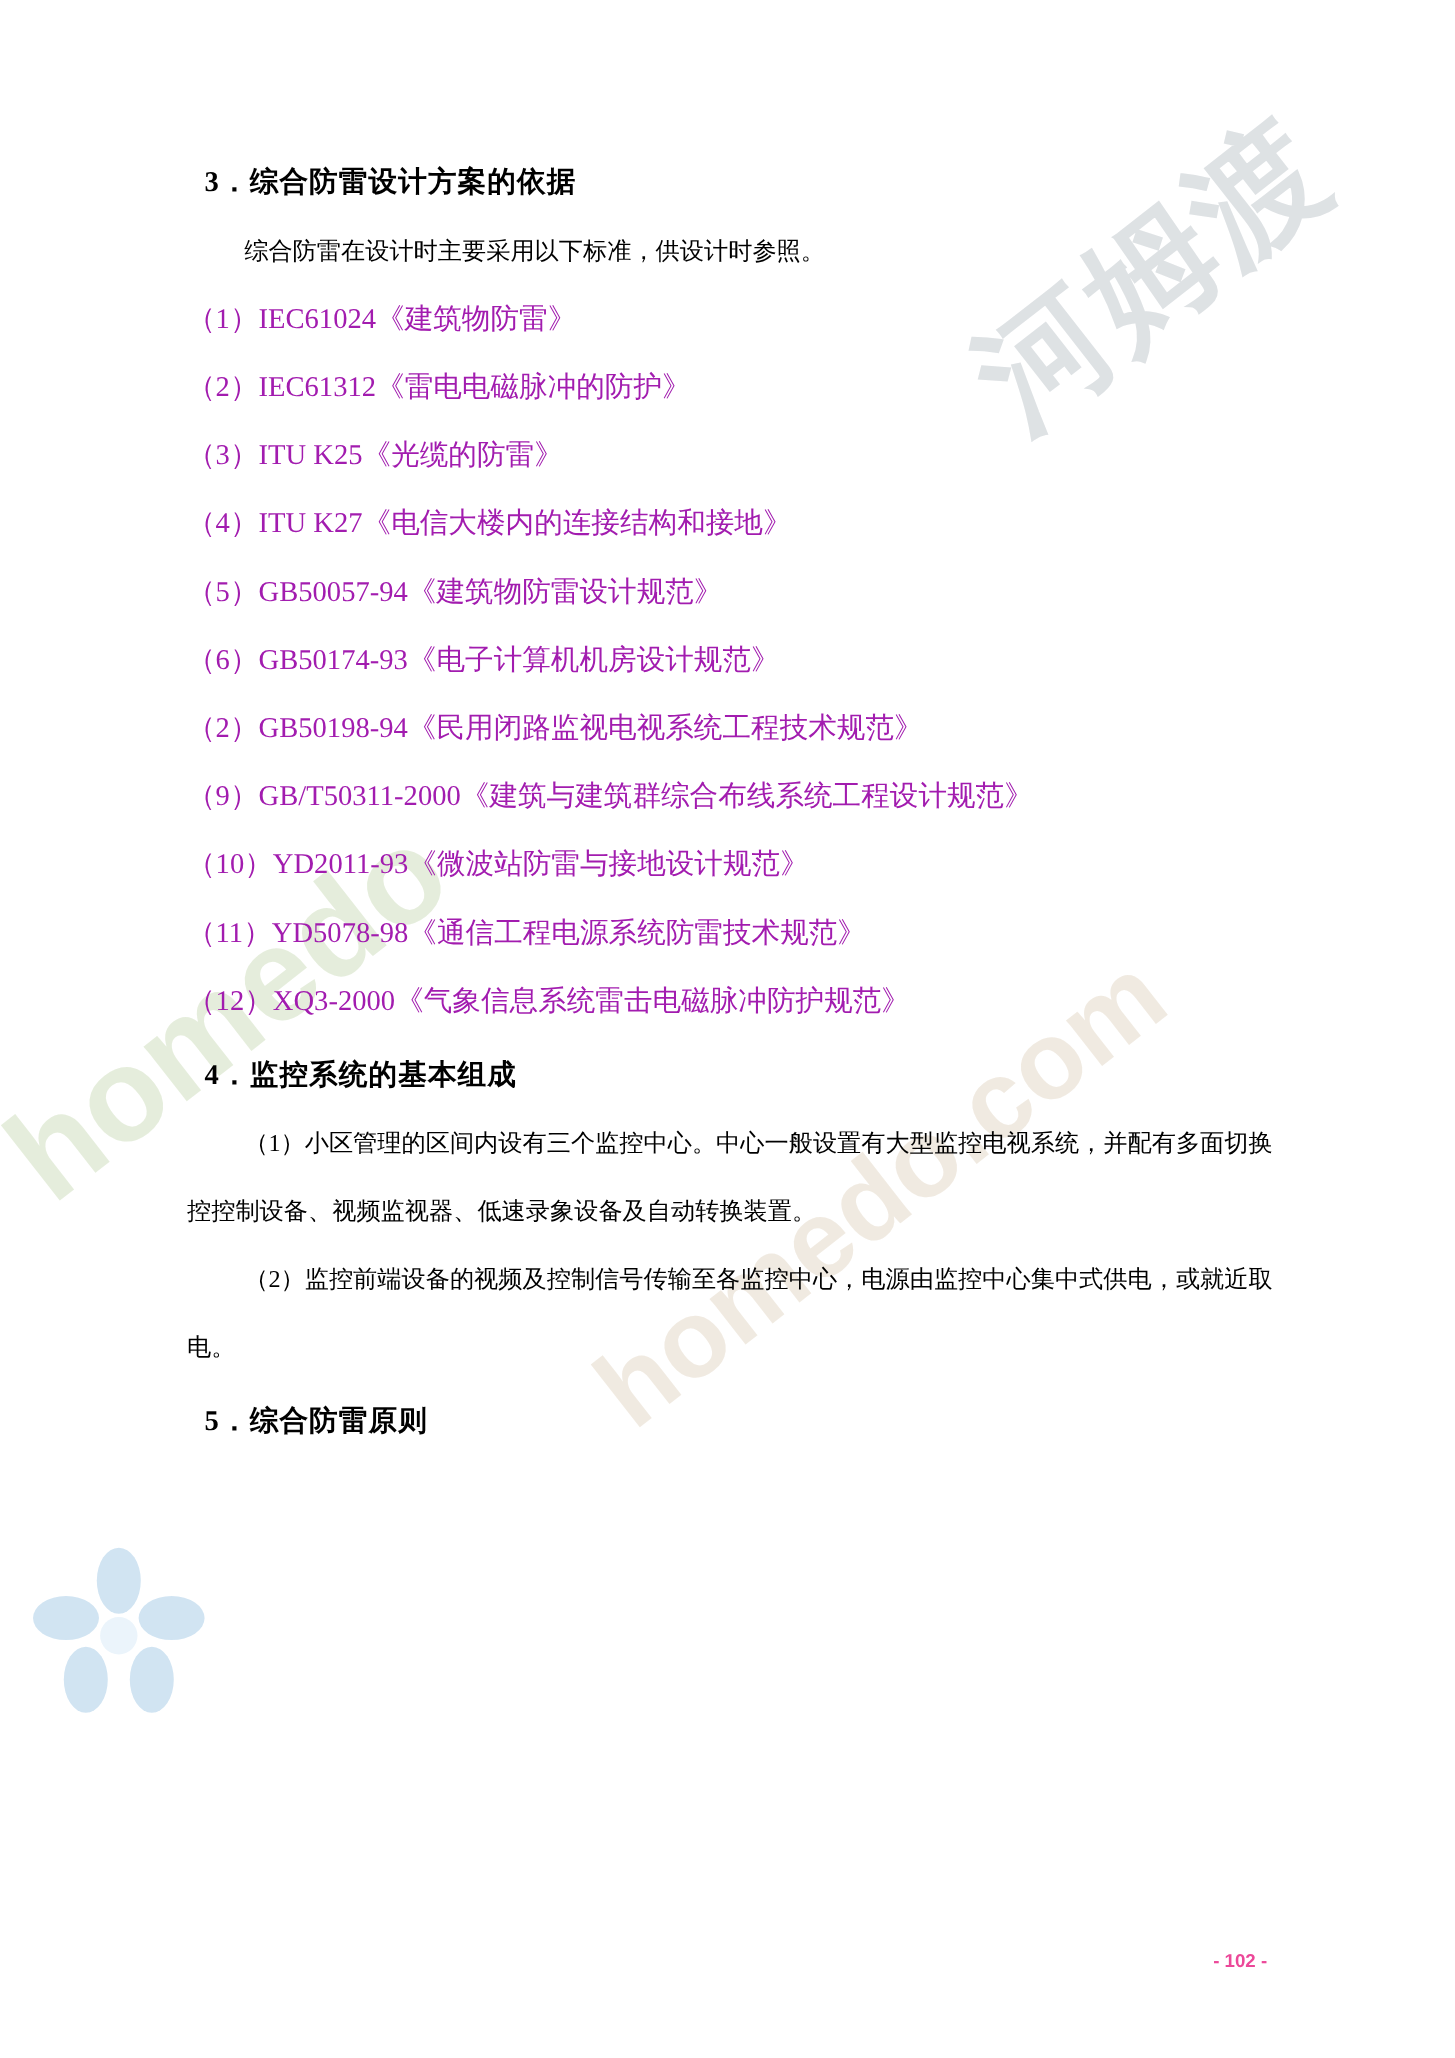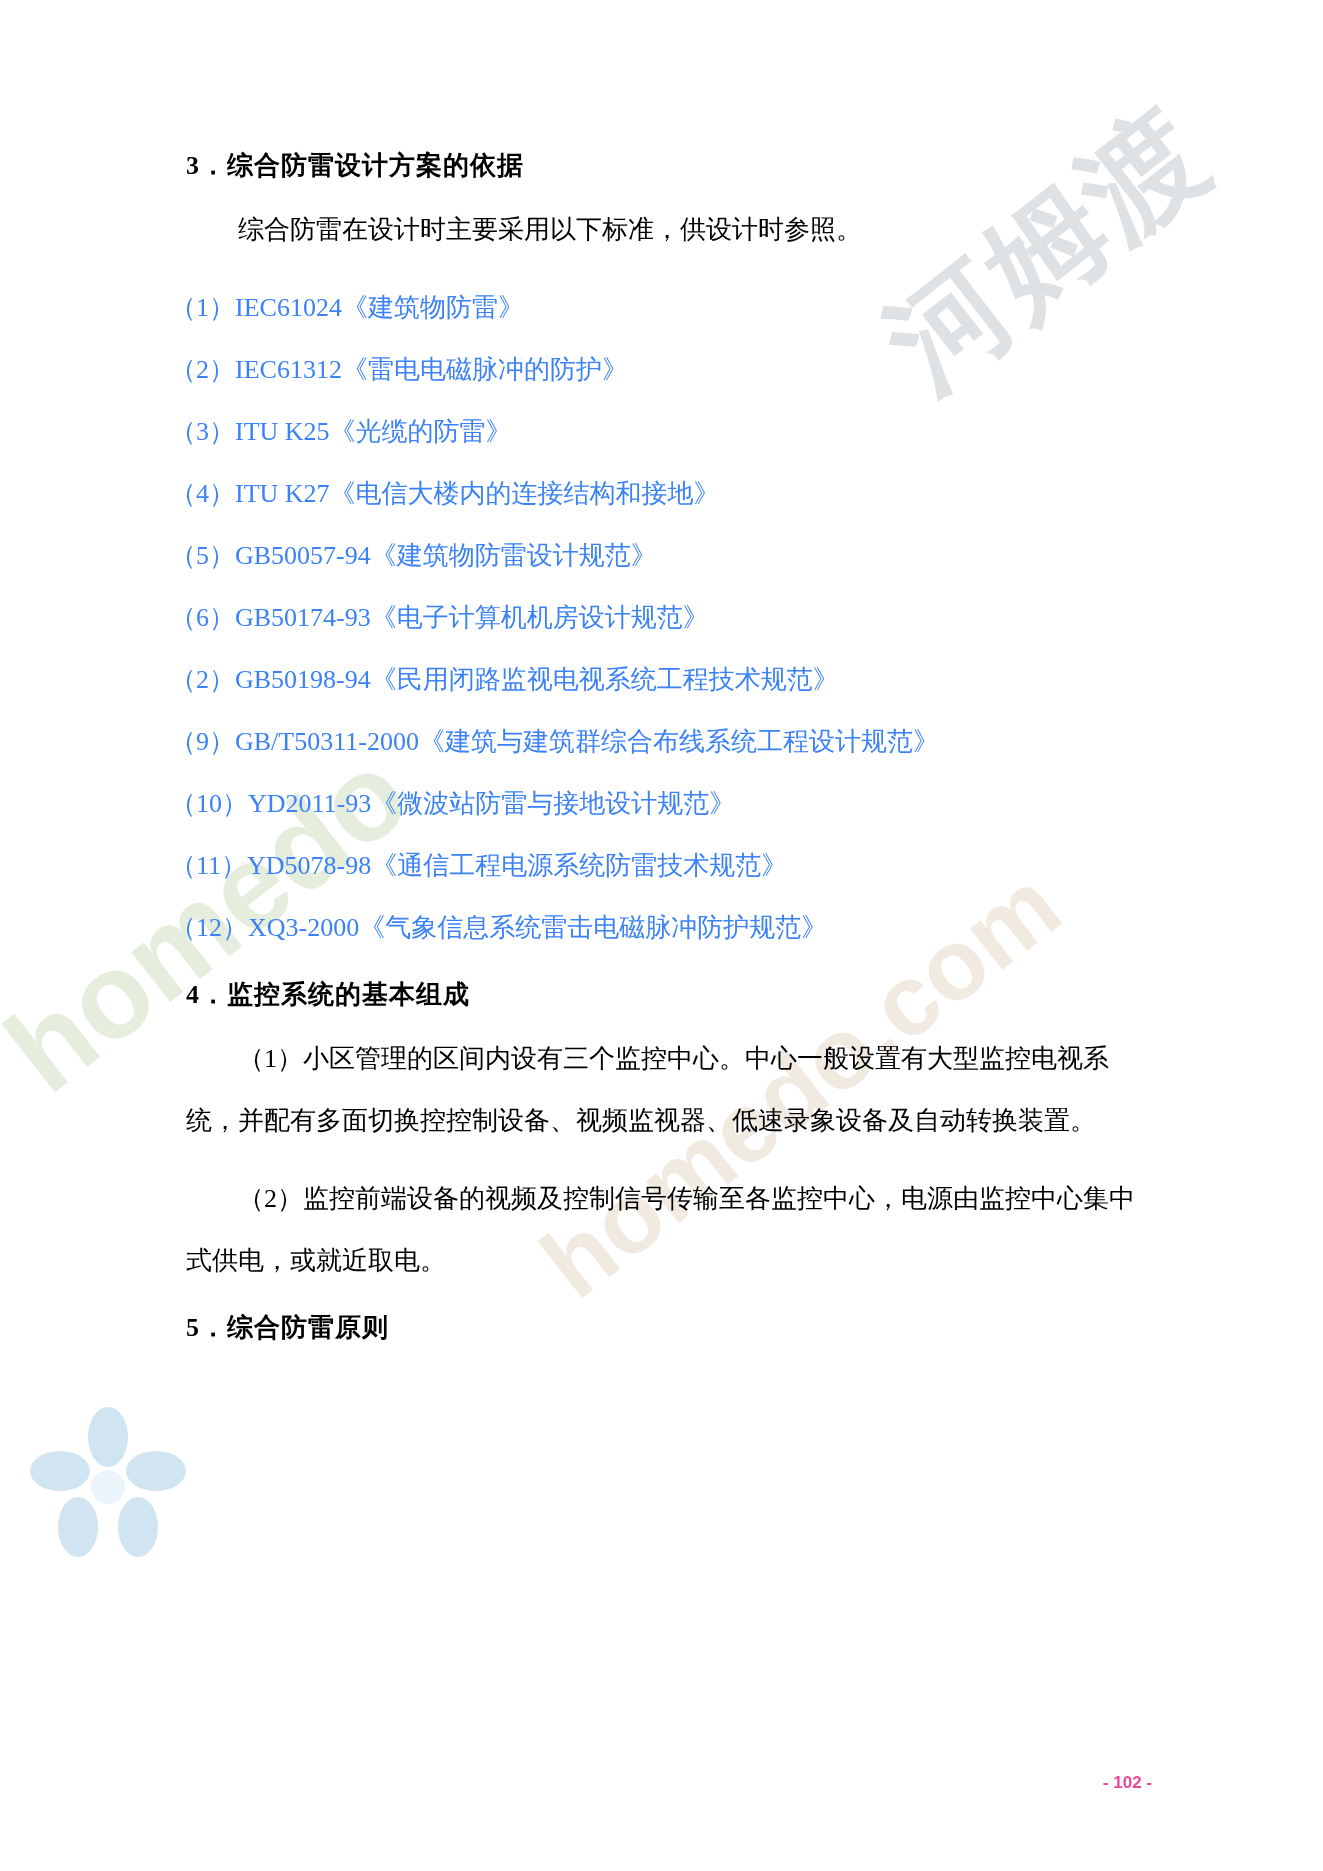--- a/index.html
+++ b/index.html
@@ -95,30 +95,30 @@
     font-size: 26px;
     font-weight: bold;
     color: #000;
     margin: 18px 0 14px 16px;
     letter-spacing: 1px;
   }
   .h-sec .num {
     font-family: "Liberation Serif", serif;
   }
   .para {
-    font-size: 26px;
+    font-size: 22px;
     line-height: 62px;
     color: #000;
     text-indent: 52px;
-    margin: 16px;
+    margin: 0;
   }
   .item {
     font-size: 26px;
     line-height: 62px;
-    color: #3b82f6;
+    color: #a21caf;
     margin: 0;
   }
 
   
   .footer {
     position: absolute;
     bottom: 78px;
     left: 170px;
     width: 982px;
     text-align: right;

